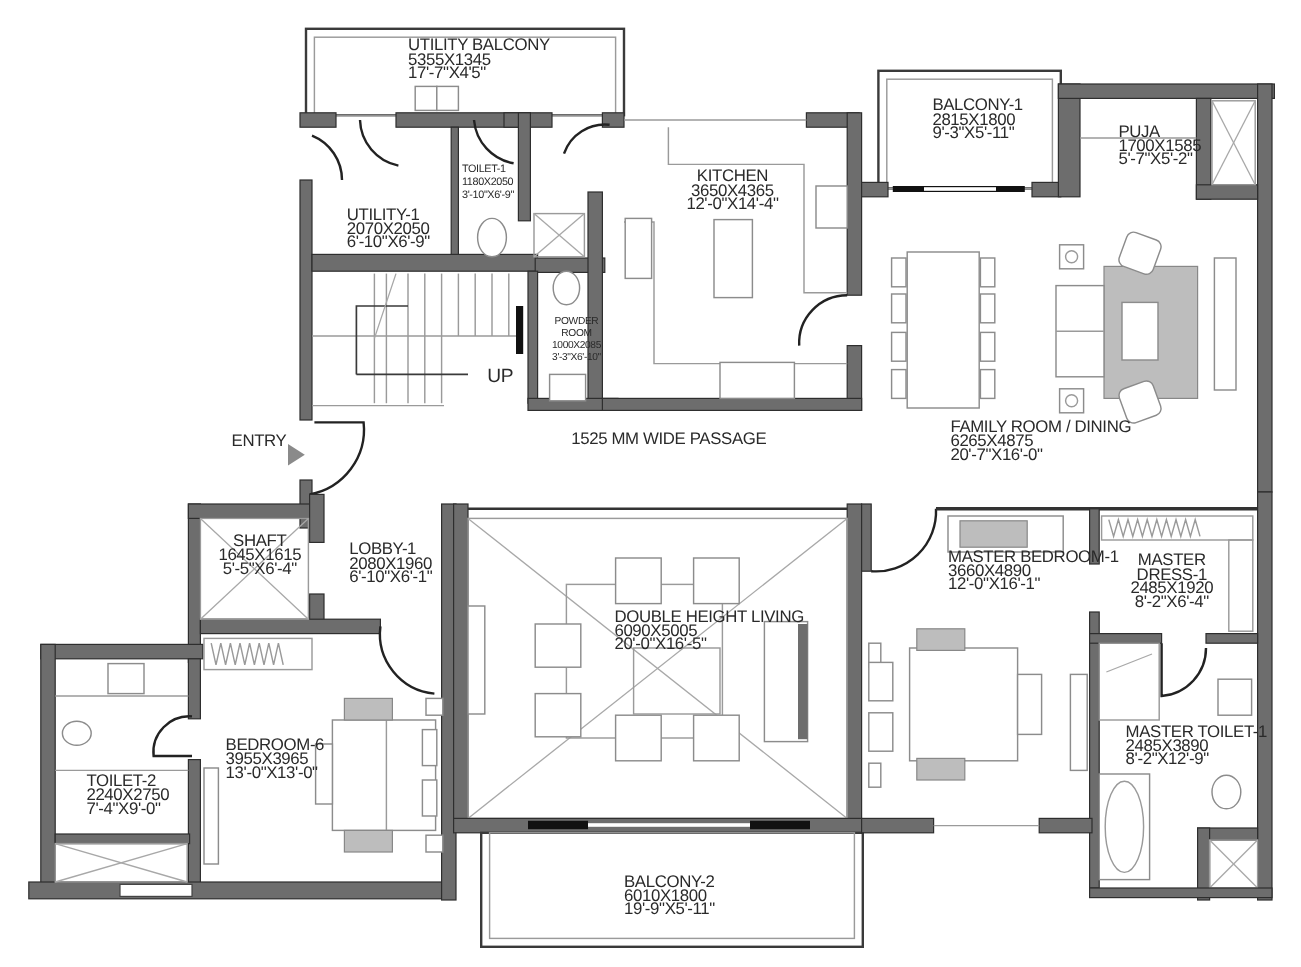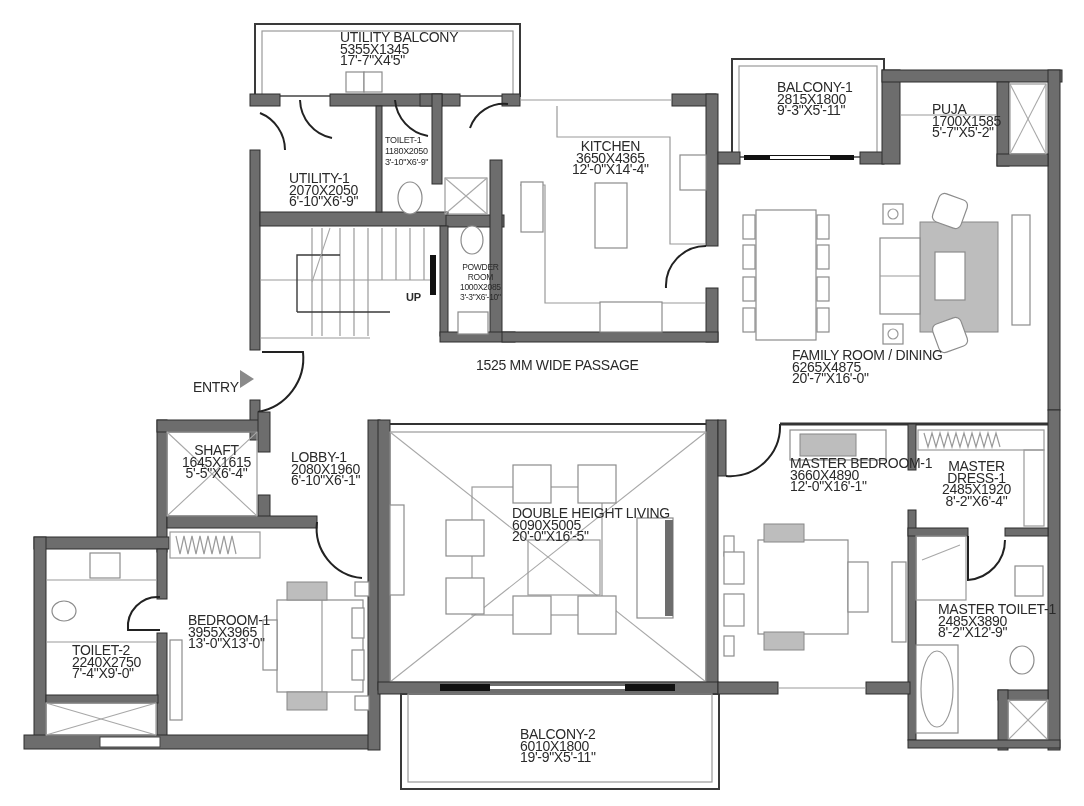--- a/index.html
+++ b/index.html
@@ -315,24 +315,24 @@
   <span>1700X1585</span>
   <span>5'-7"X5'-2"</span>
 </div>
 
 <div class="lbl" style="left:792px;top:350px;">
   <span>FAMILY ROOM / DINING</span>
   <span>6265X4875</span>
   <span>20'-7"X16'-0"</span>
 </div>
 
-<div class="lbl" style="left:193px;top:382px;">ENTRY</div>
+<div class="lbl" style="left:193px;top:362px;">ENTRY</div>
 <div class="entry-arrow" style="left:240px;top:370px;"></div>
 
-<div class="lbl" style="left:406px;top:292px;font-size:11px;font-weight:bold;">UP</div>
+<div class="lbl" style="left:406px;top:308px;font-size:16px;">UP</div>
 
 <div class="lbl" style="left:476px;top:360px;">1525 MM WIDE PASSAGE</div>
 
 <div class="lbl" style="left:182px;top:445px;text-align:center;">
   <span>SHAFT</span>
   <span>1645X1615</span>
   <span>5'-5"X6'-4"</span>
 </div>
 
 <div class="lbl" style="left:291px;top:452px;">
@@ -360,21 +360,21 @@
   <span>8'-2"X6'-4"</span>
 </div>
 
 <div class="lbl" style="left:938px;top:604px;">
   <span>MASTER TOILET-1</span>
   <span>2485X3890</span>
   <span>8'-2"X12'-9"</span>
 </div>
 
 <div class="lbl" style="left:188px;top:615px;">
-  <span>BEDROOM-1</span>
+  <span>BEDROOM-6</span>
   <span>3955X3965</span>
   <span>13'-0"X13'-0"</span>
 </div>
 
 <div class="lbl" style="left:72px;top:645px;">
   <span>TOILET-2</span>
   <span>2240X2750</span>
   <span>7'-4"X9'-0"</span>
 </div>
 

